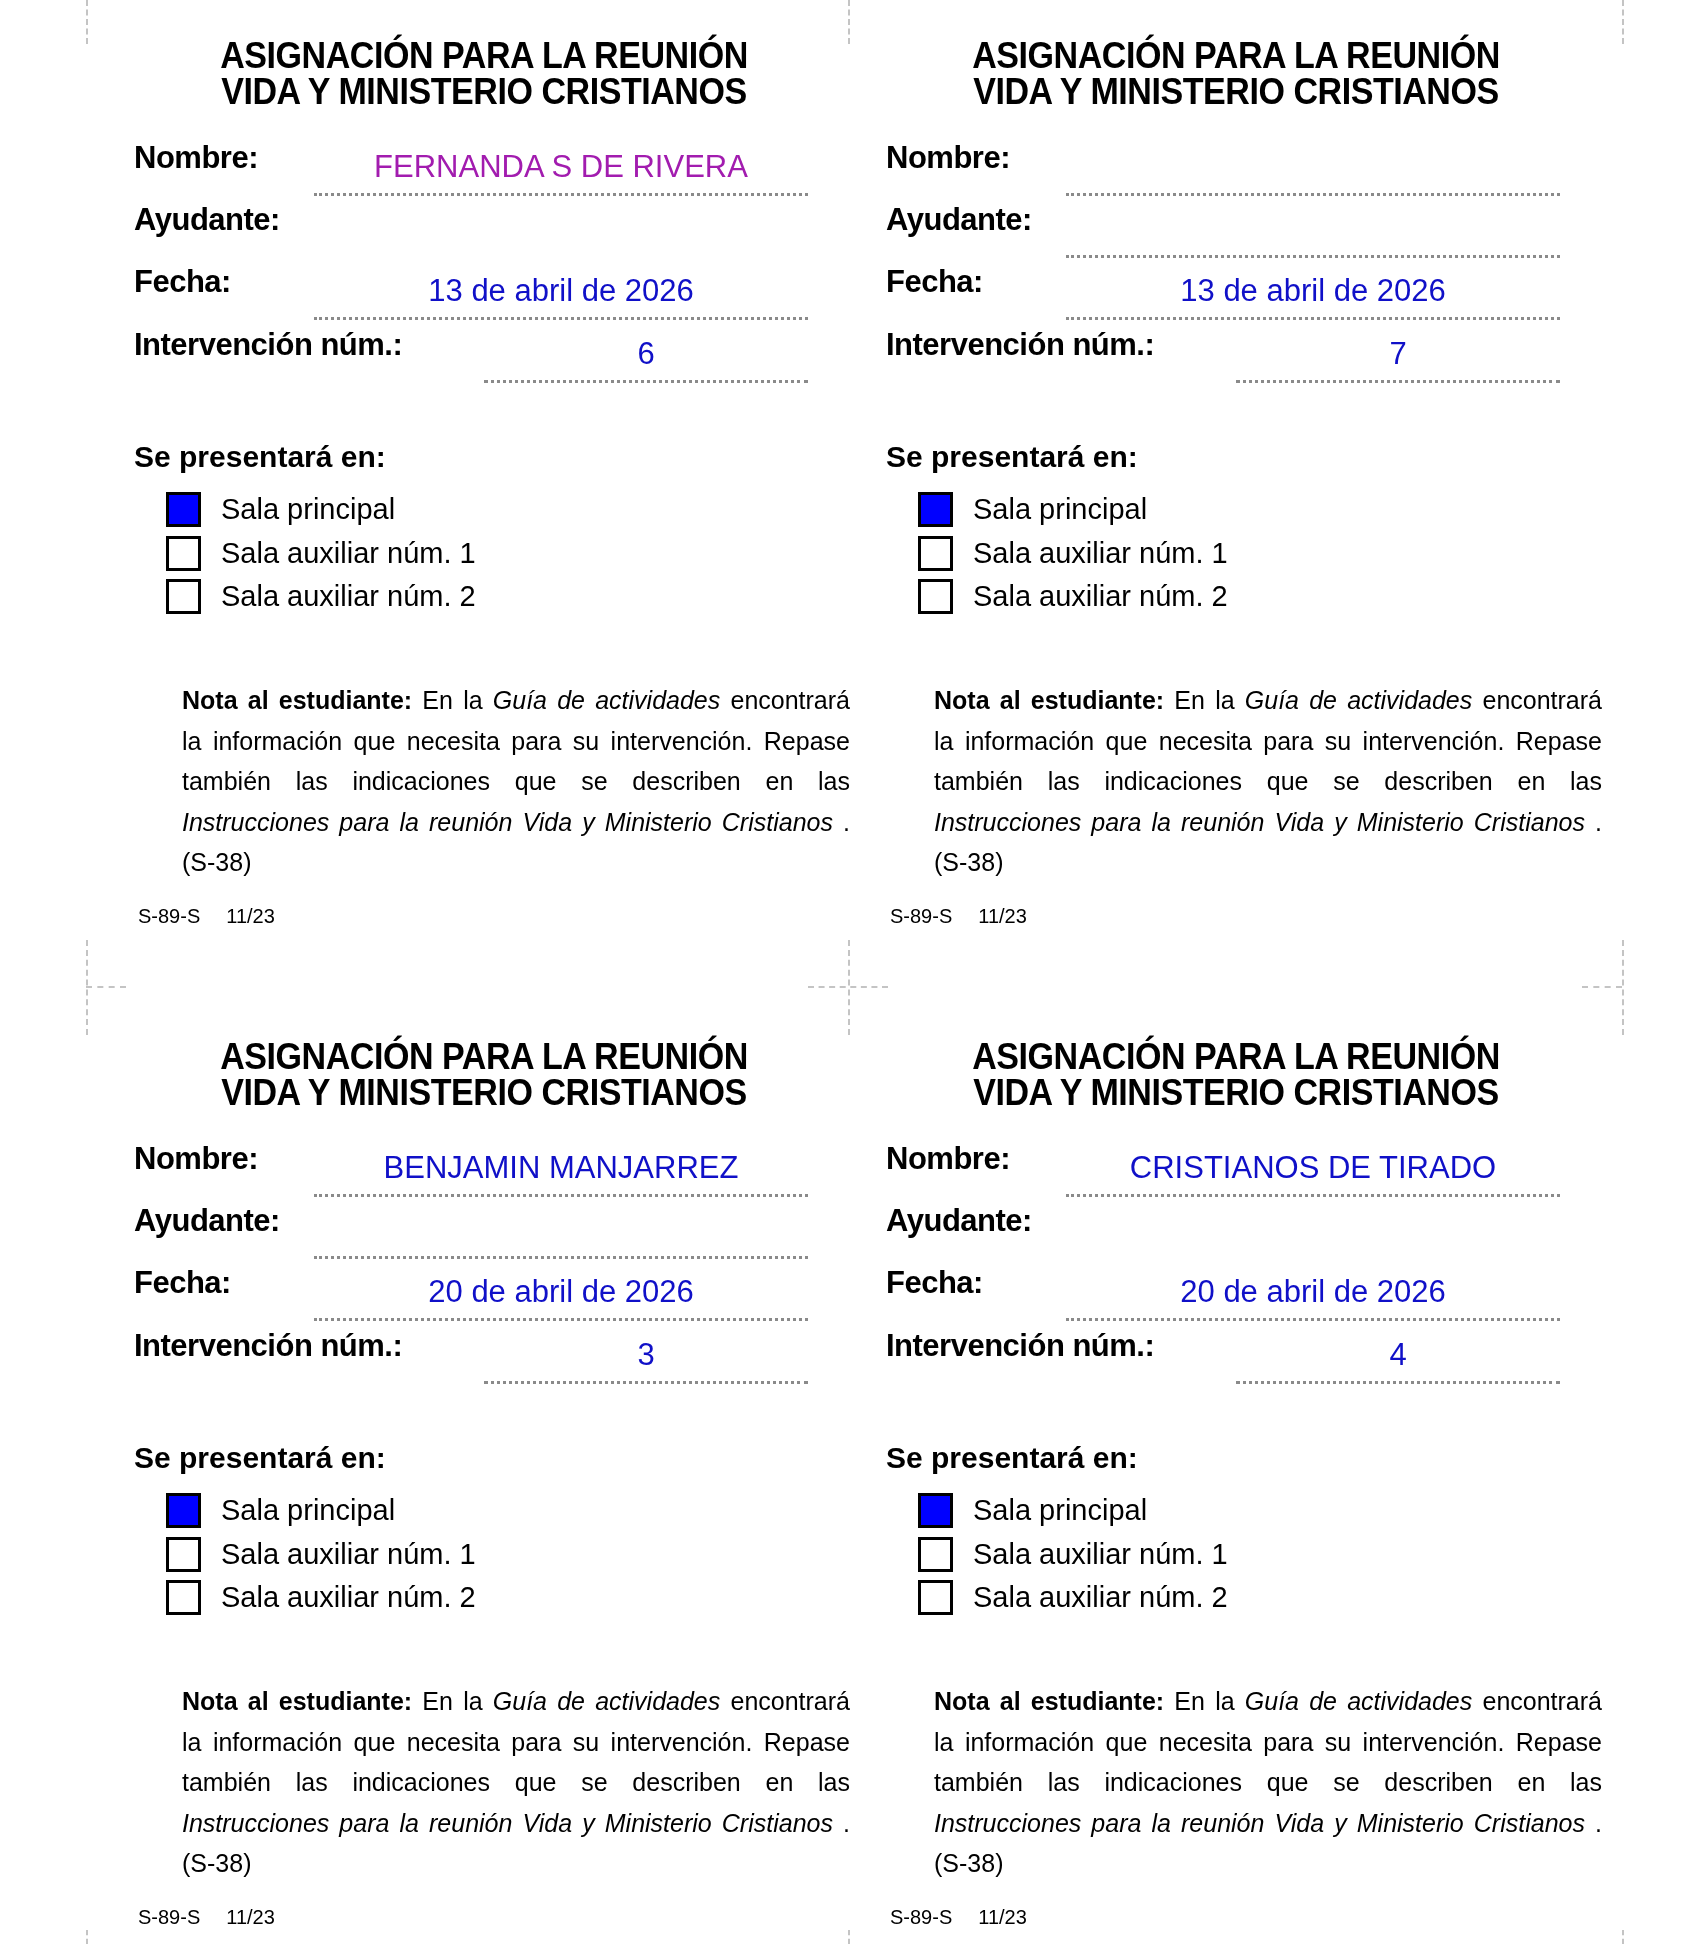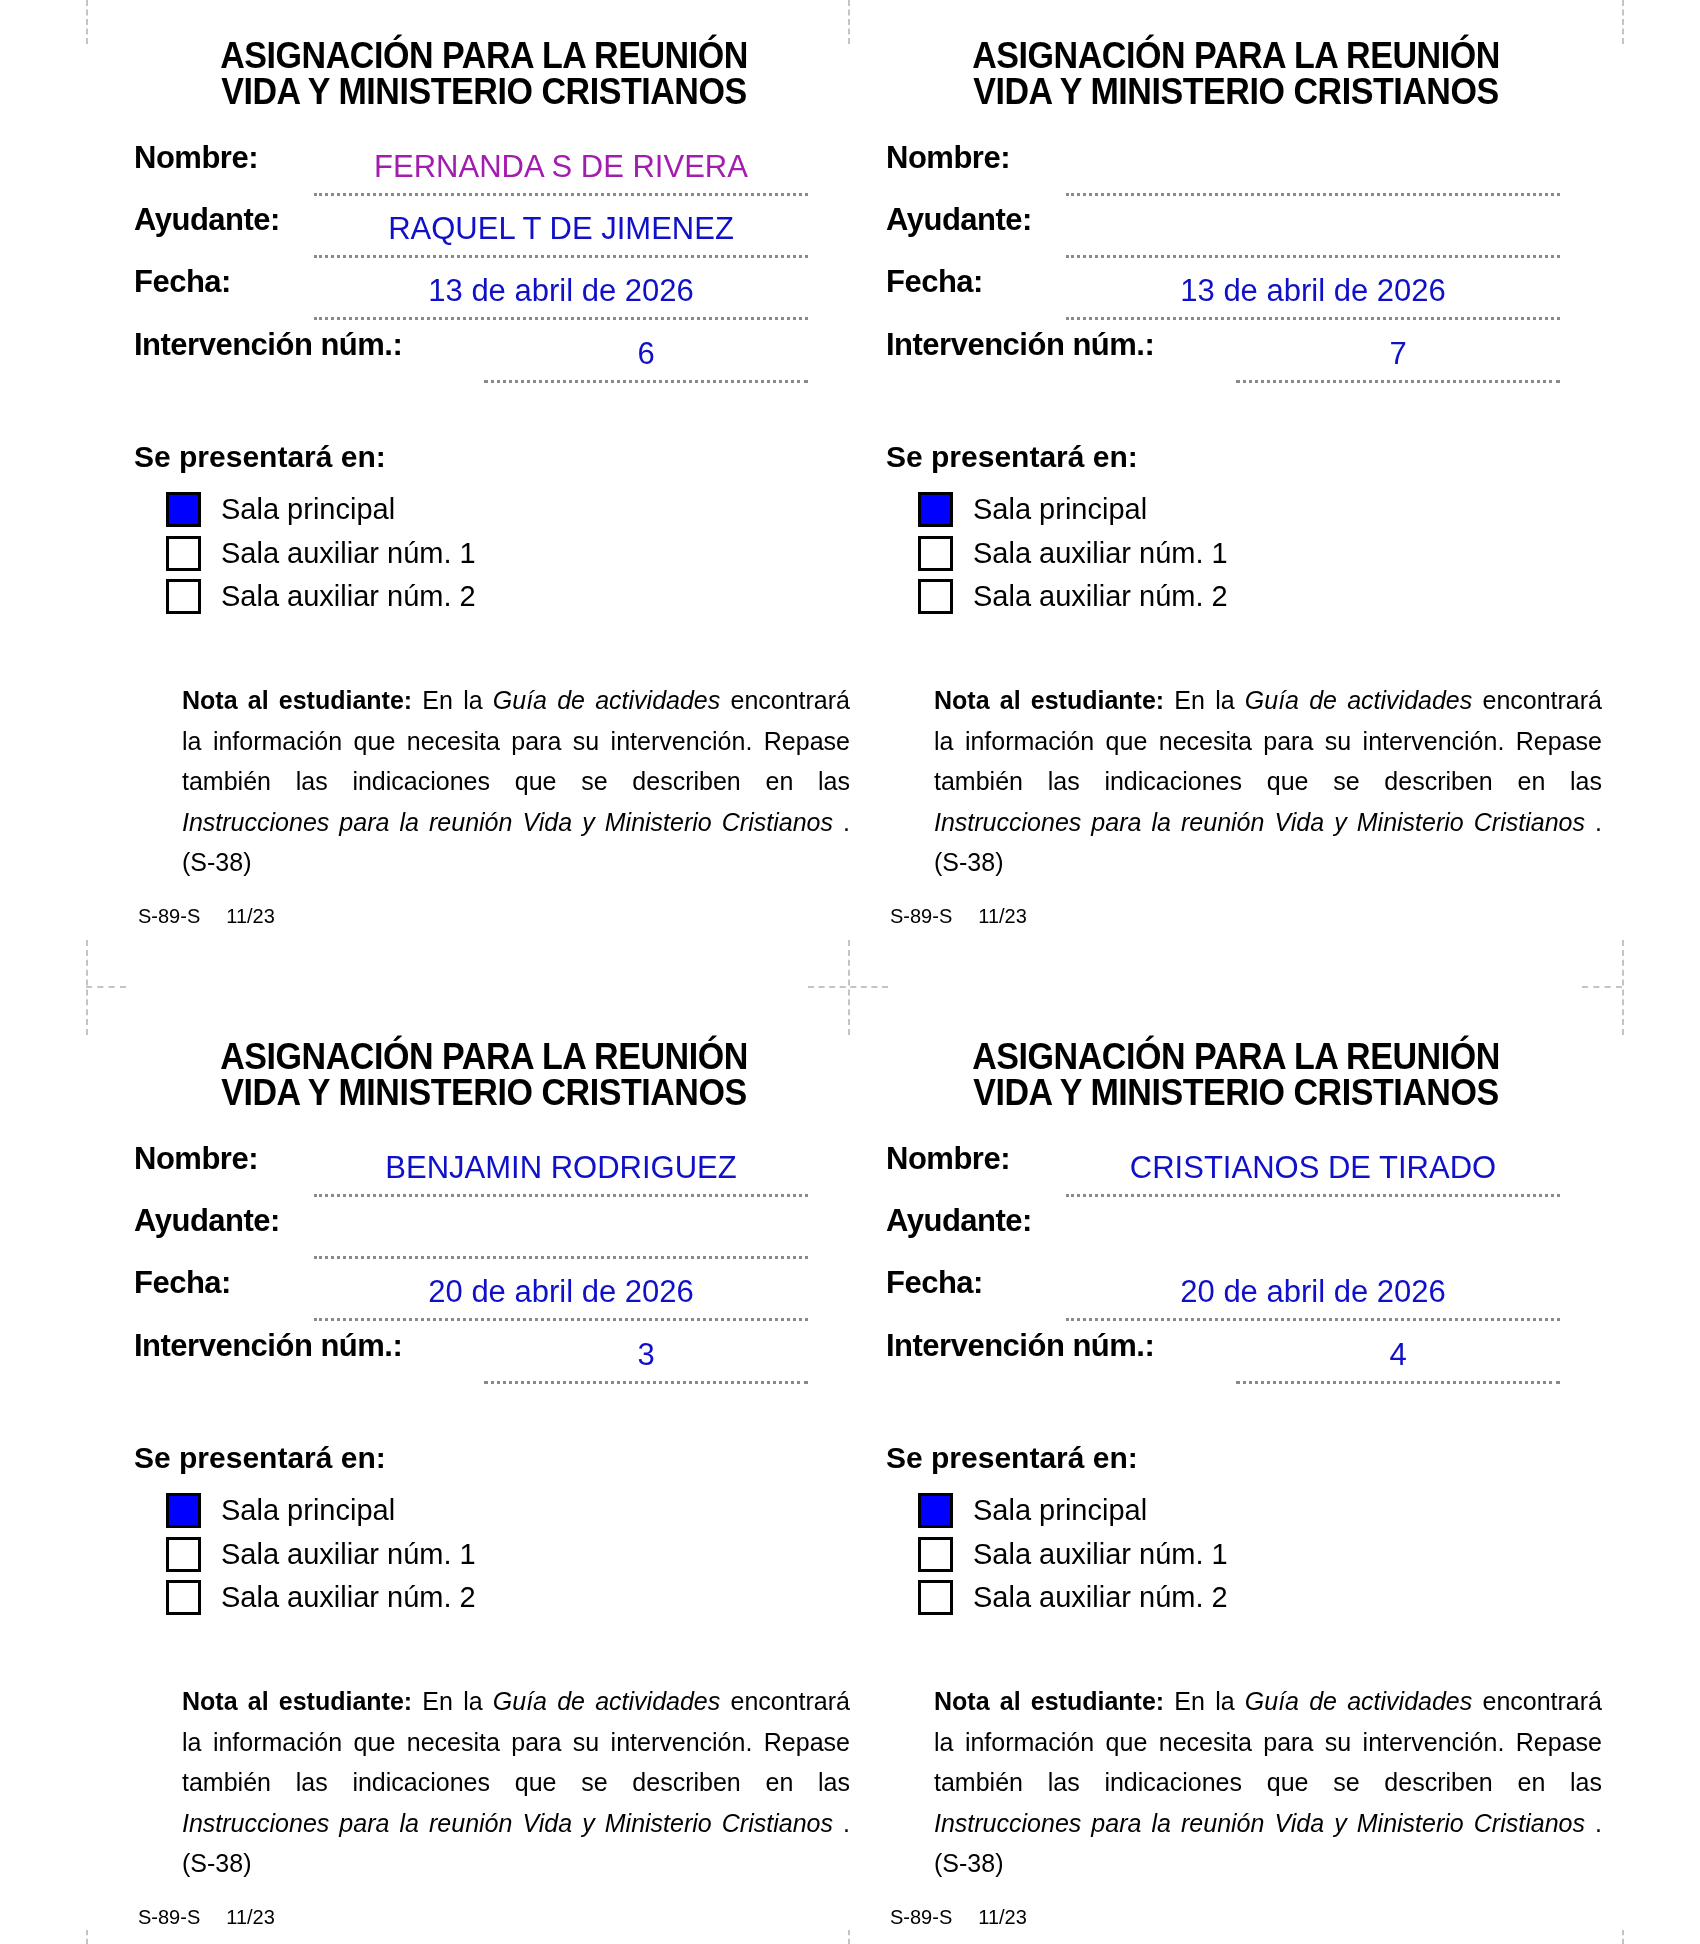--- a/index.html
+++ b/index.html
@@ -45,21 +45,20 @@
   <div class="title">
     <div>ASIGNACIÓN PARA LA REUNIÓN</div>
     <div>VIDA Y MINISTERIO CRISTIANOS</div>
   </div>
   <div class="row" style="top:150px;">
     <span class="lbl">Nombre:</span>
     <span class="val" style="left: 180px; width: 494px; color: #a21caf;">FERNANDA S DE RIVERA</span>
   </div>
   <div class="row" style="top:212px;">
     <span class="lbl">Ayudante:</span>
-    <span class="val" style="left: 180px; width: 494px; color: rgb(16, 16, 200);">RAQUEL T DE JIMENEZ</span>
   </div>
   <div class="row" style="top:274px;">
     <span class="lbl">Fecha:</span>
     <span class="val" style="left: 180px; width: 494px; color: rgb(16, 16, 200);">13 de abril de 2026</span>
   </div>
   <div class="row" style="top:337px;">
     <span class="lbl">Intervención núm.:</span>
     <span class="val" style="left: 350px; width: 324px; color: rgb(16, 16, 200);">6</span>
   </div>
   <div class="sect">Se presentará en:</div>
@@ -115,21 +114,21 @@
   <div class="note"><b>Nota al estudiante:</b><span> En la </span><i>Guía de actividades</i><span> encontrará la información que necesita para su intervención. Repase también las indicaciones que se describen en las </span><i>Instrucciones para la reunión Vida y Ministerio Cristianos</i><span> . (S-38)</span></div>
   <div class="foot"><span>S-89-S</span><span>11/23</span></div>
 </div>
 <div class="card" style="left:134px;top:1001px;">
   <div class="title">
     <div>ASIGNACIÓN PARA LA REUNIÓN</div>
     <div>VIDA Y MINISTERIO CRISTIANOS</div>
   </div>
   <div class="row" style="top:150px;">
     <span class="lbl">Nombre:</span>
-    <span class="val" style="left: 180px; width: 494px; color: rgb(16, 16, 200);">BENJAMIN RODRIGUEZ</span>
+    <span class="val" style="left: 180px; width: 494px; color: rgb(16, 16, 200);">BENJAMIN MANJARREZ</span>
   </div>
   <div class="row" style="top:212px;">
     <span class="lbl">Ayudante:</span>
     <span class="val" style="left: 180px; width: 494px; color: rgb(16, 16, 200);"></span>
   </div>
   <div class="row" style="top:274px;">
     <span class="lbl">Fecha:</span>
     <span class="val" style="left: 180px; width: 494px; color: rgb(16, 16, 200);">20 de abril de 2026</span>
   </div>
   <div class="row" style="top:337px;">

